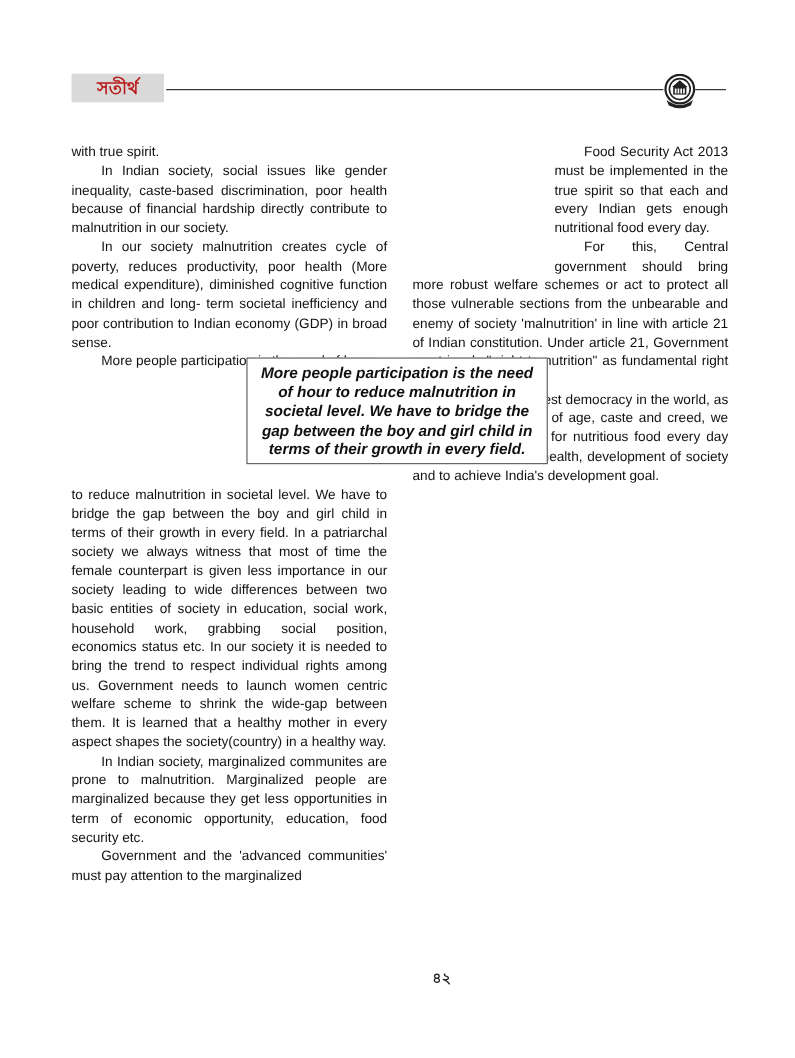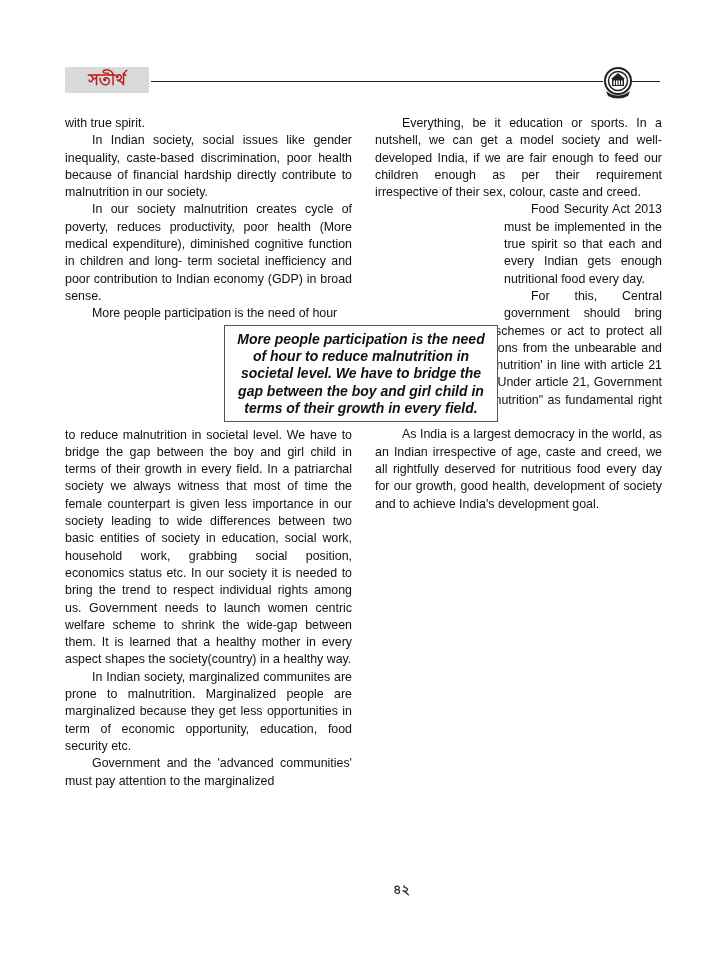--- a/index.html
+++ b/index.html
@@ -6,21 +6,21 @@
   body { width: 723px; height: 962px; position: relative; overflow: hidden;
          font-family: "DejaVu Sans", "Liberation Sans", sans-serif; color: #111; }
   .header-label { position: absolute; left: 65px; top: 67px; width: 84px; height: 26px;
                   background: #d9d9d9; display: flex; align-items: center; justify-content: center;
                   font-weight: bold; font-size: 16px; color: #b91c1c; }
   .header-rule { position: absolute; left: 151px; top: 81px; width: 452px; height: 0;
                  border-top: 1.3px solid #222; }
   .header-rule-right { position: absolute; left: 632px; top: 81px; width: 28px; height: 0;
                        border-top: 1.3px solid #222; }
   .emblem { position: absolute; left: 603px; top: 67px; width: 30px; height: 33px; }
-  .col { position: absolute; top: 115px; width: 287px;
+  .col { position: absolute; top: 130px; width: 287px;
          font-family: "Liberation Sans", sans-serif; font-size: 12.4px; line-height: 17.3px;
          text-align: justify; color: #111; }
   .col p { margin: 0; }
   .col .ind { text-indent: 27px; }
   .col-left { left: 65px; }
   .col-right { left: 375px; }
   .float-spacer-l { float: right; width: 286px; height: 104px; }
   .float-spacer-r { float: left; width: 129px; height: 104px; }
   .pullquote { position: absolute; left: 224px; top: 325px; width: 274px; height: 97px;
                border: 1.3px solid #555; background: #fff; box-sizing: border-box;
@@ -56,21 +56,20 @@
   <p class="ind">In Indian society, social issues like gender inequality, caste-based discrimination, poor health because of financial hardship directly contribute to malnutrition in our society.</p>
   <p class="ind">In our society malnutrition creates cycle of poverty, reduces productivity, poor health (More medical expenditure), diminished cognitive function in children and long- term societal inefficiency and poor contribution to Indian economy (GDP) in broad sense.</p>
   <p class="ind">More people participation is the need of hour</p>
   <div class="float-spacer-l"></div>
   <p>to reduce malnutrition in societal level. We have to bridge the gap between the boy and girl child in terms of their growth in every field. In a patriarchal society we always witness that most of time the female counterpart is given less importance in our society leading to wide differences between two basic entities of society in education, social work, household work, grabbing social position, economics status etc. In our society it is needed to bring the trend to respect individual rights among us. Government needs to launch women centric welfare scheme to shrink the wide-gap between them. It is learned that a healthy mother in every aspect shapes the society(country) in a healthy way.</p>
   <p class="ind">In Indian society, marginalized communites are prone to malnutrition. Marginalized people are marginalized because they get less opportunities in term of economic opportunity, education, food security etc.</p>
   <p class="ind">Government and the 'advanced communities' must pay attention to the marginalized</p>
 </div>
 
 <div class="col col-right">
-  <p class="ind">Everything, be it education or sports. In a nutshell, we can get a model society and well-developed India, if we are fair enough to feed our children enough as per their requirement irrespective of their sex, colour, caste and creed.</p>
   <div class="float-spacer-r"></div>
   <p class="ind">Food Security Act 2013 must be implemented in the true spirit so that each and every Indian gets enough nutritional food every day.</p>
   <p class="ind">For this, Central government should bring more robust welfare schemes or act to protect all those vulnerable sections from the unbearable and enemy of society 'malnutrition' in line with article 21 of Indian constitution. Under article 21, Government must invoke" right to nutrition" as fundamental right in Indian constitution.</p>
   <p class="ind">As India is a largest democracy in the world, as an Indian irrespective of age, caste and creed, we all rightfully deserved for nutritious food every day for our growth, good health, development of society and to achieve India's development goal.</p>
 </div>
 
 <div class="pullquote">
   <span>More people participation is the need of hour to reduce malnutrition in societal level. We have to bridge the gap between the boy and girl child in terms of their growth in every field.</span>
 </div>
 

